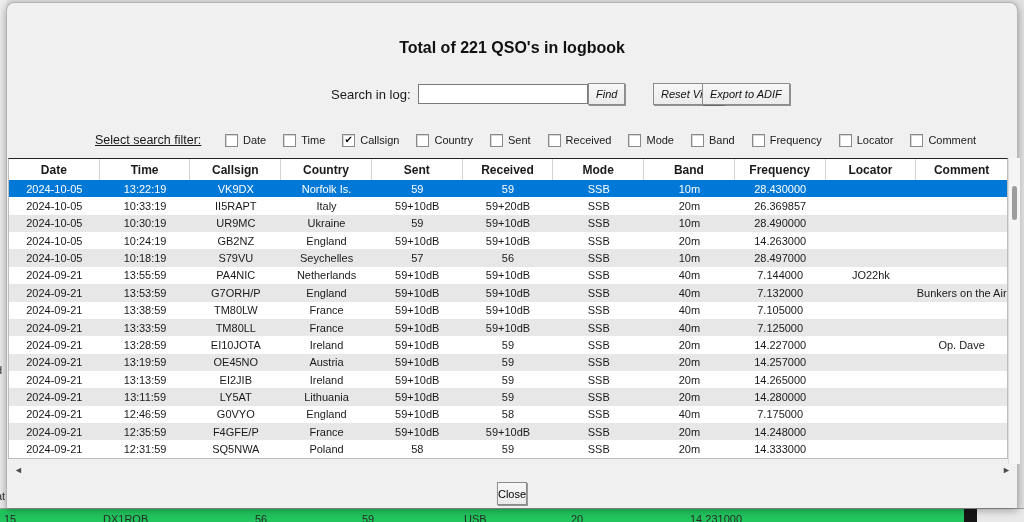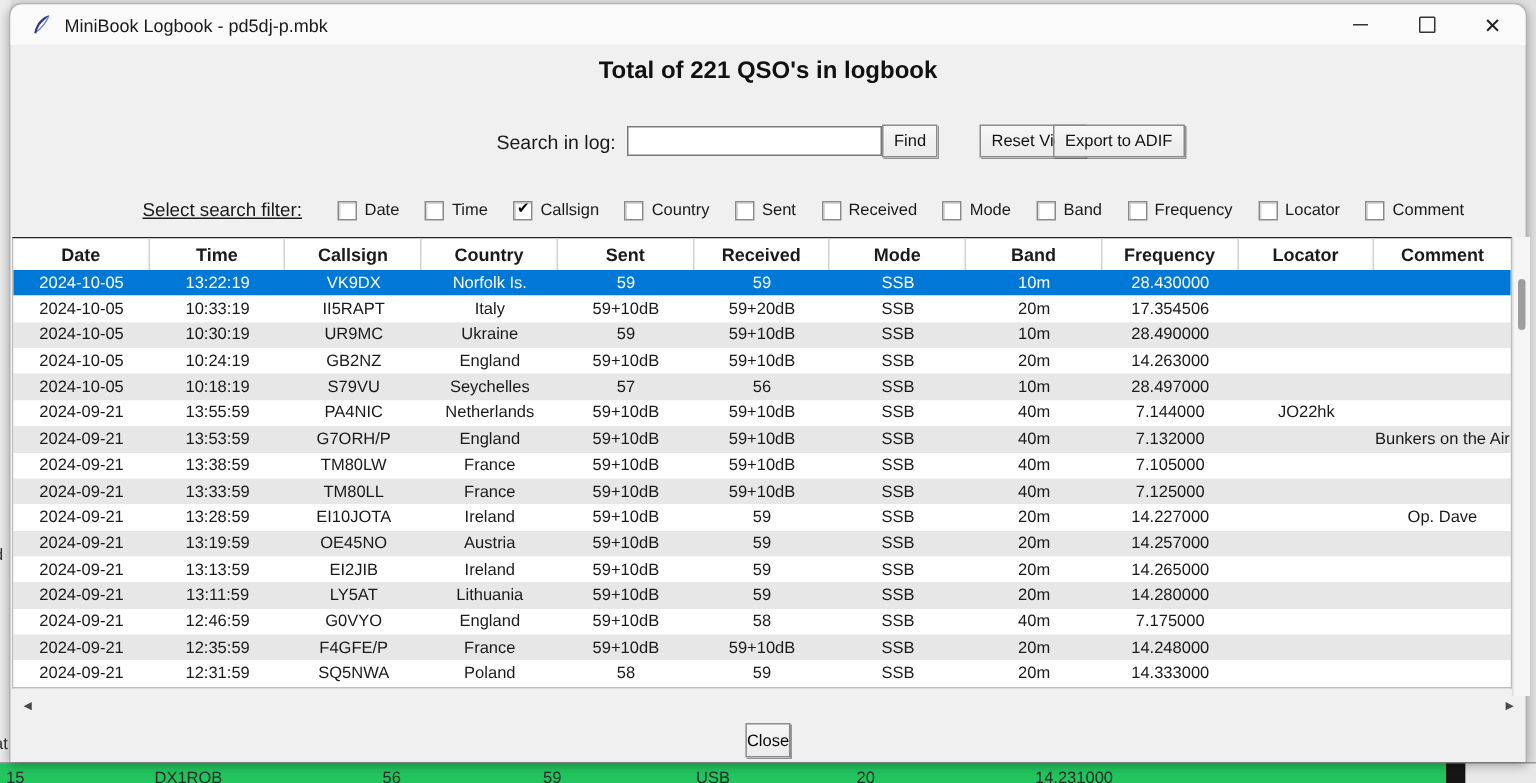--- a/index.html
+++ b/index.html
@@ -34,21 +34,21 @@
     font-size:16px;font-weight:bold;color:#111;}
 
   
   .search-row{position:absolute;left:0;top:79px;width:100%;height:26px;margin-left:48px;}
   .search-label{position:absolute;left:276px;top:5px;font-size:13px;}
   .search-input{position:absolute;left:363px;top:2px;width:162px;height:18px;border:1px solid #7a7a7a;
     background:#fff;font-size:12px;padding:0 3px;outline:none;}
   .btn{position:absolute;top:1px;height:22px;background:linear-gradient(#f7f7f7,#ebebeb);
     border:1px solid #8c8c8c;box-shadow:1px 1px 0 rgba(70,70,70,.55);
     font-family:"Liberation Sans",sans-serif;font-size:11px;color:#111;
-    display:flex;align-items:center;justify-content:center;padding:0 7px;box-sizing:border-box;}
+    display:flex;align-items:center;justify-content:center;padding:0 7px;box-sizing:border-box;font-style:italic;}
   .btn-find{left:533px;}
   .btn-reset{left:598px;}
   .btn-export{left:647px;}
 
   
   .filter-row{position:absolute;left:0;top:128px;width:100%;height:18px;display:flex;align-items:center;}
   .filter-label{position:absolute;left:88px;font-size:12.5px;text-decoration:underline;}
   .filter-options{position:absolute;left:218px;display:flex;align-items:center;gap:17px;}
   .filter-item{display:flex;align-items:center;gap:5px;font-size:11px;white-space:nowrap;}
   .cb{width:11px;height:11px;background:#fff;border:1px solid #8a8a8a;box-shadow:inset 1px 1px 0 #d7d7d7;
@@ -97,40 +97,20 @@
     <span style="left:362px">59</span>
     <span style="left:464px">USB</span>
     <span style="left:571px">20</span>
     <span style="left:690px">14.231000</span>
     <div class="dark-bar"></div>
     <div class="light-end"></div>
   </div>
 
   <div class="window">
 
-    <div class="titlebar">
-      <span class="app-icon">
-        <svg width="15" height="15" viewBox="0 0 16 16">
-          <path d="M13.8 1.2 C9 2.2 4.6 6.2 3 13.9 L4.6 14.2 C5.1 11.2 6.2 8.6 8.2 6.6 C10.2 4.6 12.2 2.9 13.8 1.2 Z" fill="#2b3a8f"></path>
-          <path d="M13.5 1.6 C12 5.2 9.8 9 4.9 12.8" stroke="#6b7bd8" stroke-width="0.9" fill="none"></path>
-        </svg>
-      </span>
-      <span class="title">MiniBook Logbook - pd5dj-p.mbk</span>
-      <div class="win-controls">
-        <span class="win-btn">
-            <span class="min-glyph"></span>
-          </span>
-        <span class="win-btn">
-            <span class="max-glyph"></span>
-          </span>
-        <span class="win-btn">
-            <span class="close-glyph">✕</span>
-          </span>
-      </div>
-    </div>
 
     <div class="heading">Total of 221 QSO's in logbook</div>
 
     <div class="search-row">
       <span class="search-label">Search in log:</span>
       <input class="search-input" type="text" value="" style="">
       <button class="btn btn-find">Find</button>
       <button class="btn btn-reset">Reset View</button>
       <button class="btn btn-export">Export to ADIF</button>
     </div>
@@ -215,21 +195,21 @@
           </div>
           <div class="tr">
             <div class="td">2024-10-05</div>
             <div class="td">10:33:19</div>
             <div class="td">II5RAPT</div>
             <div class="td">Italy</div>
             <div class="td">59+10dB</div>
             <div class="td">59+20dB</div>
             <div class="td">SSB</div>
             <div class="td">20m</div>
-            <div class="td">17.354506</div>
+            <div class="td">26.369857</div>
             <div class="td"></div>
             <div class="td"></div>
           </div>
           <div class="tr stripe">
             <div class="td">2024-10-05</div>
             <div class="td">10:30:19</div>
             <div class="td">UR9MC</div>
             <div class="td">Ukraine</div>
             <div class="td">59</div>
             <div class="td">59+10dB</div>

